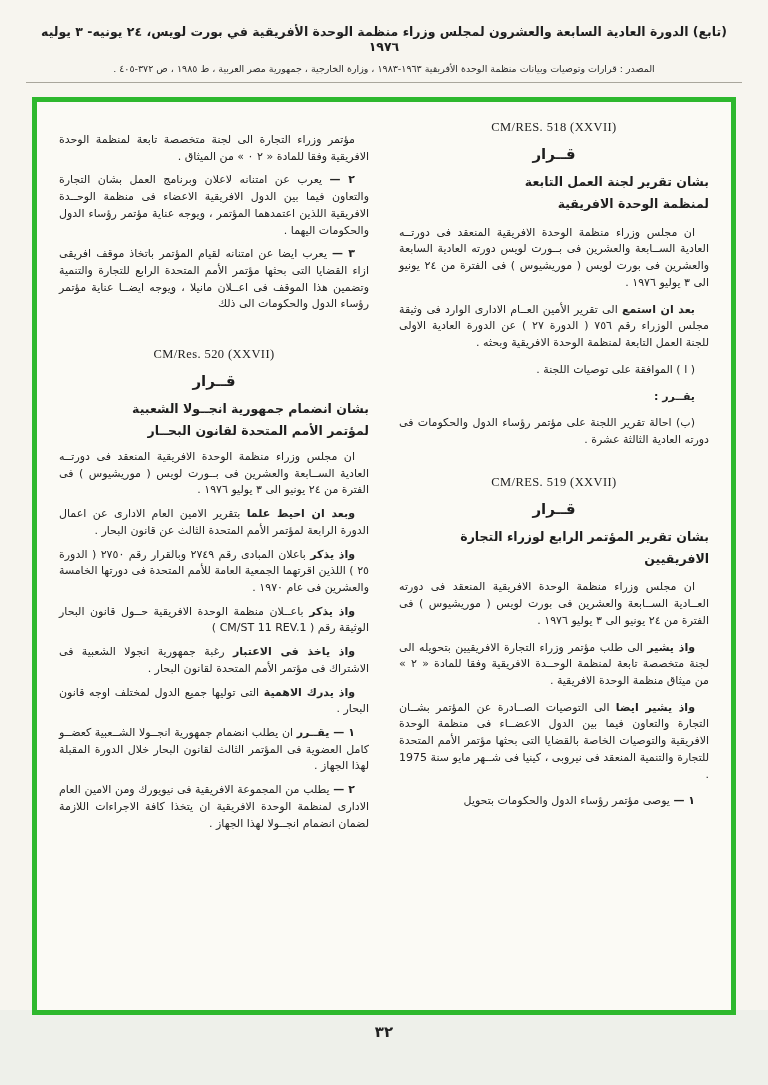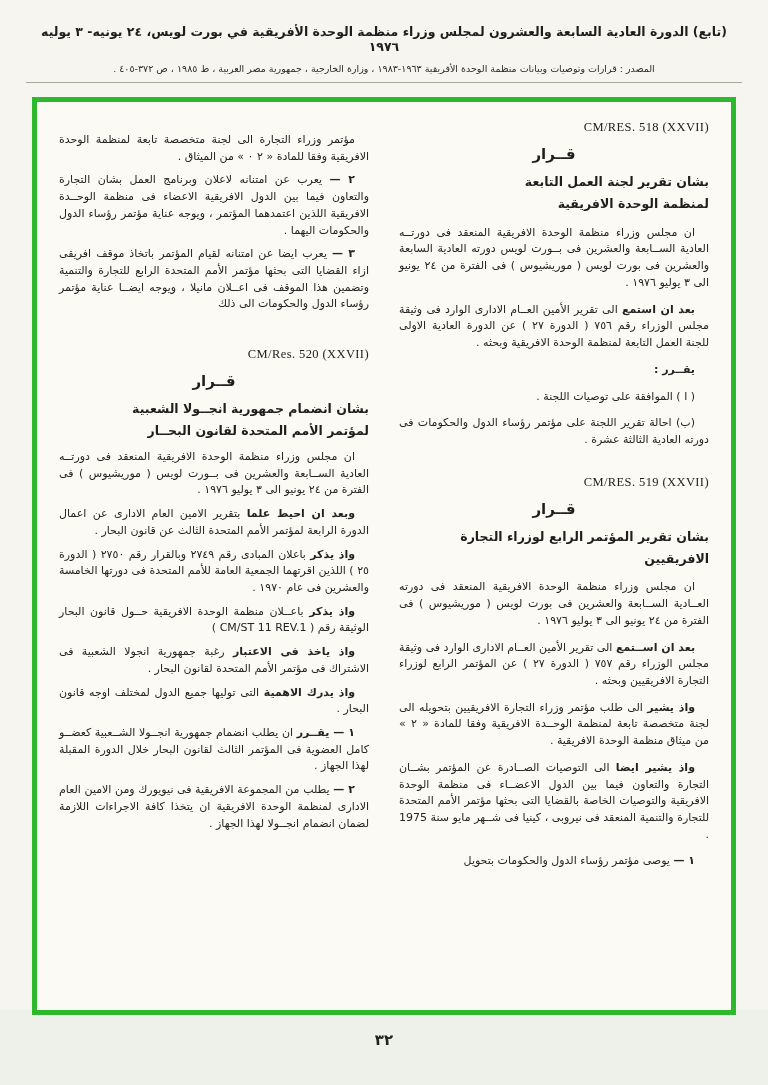--- a/index.html
+++ b/index.html
@@ -49,21 +49,21 @@
   .columns {
     display: flex;
     direction: rtl;
     gap: 30px;
     height: 100%;
   }
   .col { flex: 1 1 0; direction: rtl; min-width: 0; }
   
   .res-number {
     direction: ltr;
-    text-align: right;
+    text-align: center;
     font-family: "Liberation Serif", serif;
     font-size: 12.5px;
     letter-spacing: 0.4px;
     color: #222;
     margin: 26px 0 2px 0;
   }
   .res-number.first { margin-top: 2px; }
   .res-title {
     text-align: center;
     font-size: 15px;
@@ -84,21 +84,21 @@
     text-align: justify;
     text-indent: 14px;
     margin-top: 7px;
     color: #242424;
   }
   .col-right .para { margin-top: 10px; }
   .para .lead { font-weight: bold; }
   
   .page-footer {
     text-align: center;
-    margin-top: 16px;
+    margin-top: 8px;
     font-size: 15px;
     font-weight: bold;
     color: #222;
   }
 </style>
 </head>
 <body>
 
 <div class="page">
 
@@ -122,45 +122,41 @@
 
         <p class="para">
           <span class="lead"></span>
           <span>ان مجلس وزراء منظمة الوحدة الافريقية المنعقد فى دورتــه العادية الســابعة والعشرين فى بــورت لويس دورته العادية السابعة والعشرين فى بورت لويس ( موريشيوس ) فى الفترة من ٢٤ يونيو الى ٣ يوليو ١٩٧٦ .</span>
         </p>
         <p class="para">
           <span class="lead">بعد ان استمع</span>
           <span>الى تقرير الأمين العــام الادارى الوارد فى وثيقة مجلس الوزراء رقم ٧٥٦ ( الدورة ٢٧ ) عن الدورة العادية الاولى للجنة العمل التابعة لمنظمة الوحدة الافريقية وبحثه .</span>
         </p>
         <p class="para">
+          <span class="lead"></span>
+          <span>( ا ) الموافقة على توصيات اللجنة .</span>
+        </p>
+        <p class="para">
           <span class="lead">يقــرر :</span>
           <span></span>
-        </p>
-        <p class="para">
-          <span class="lead"></span>
-          <span>( ا ) الموافقة على توصيات اللجنة .</span>
         </p>
         <p class="para">
           <span class="lead"></span>
           <span>(ب) احالة تقرير اللجنة على مؤتمر رؤساء الدول والحكومات فى دورته العادية الثالثة عشرة .</span>
         </p>
 
         <div class="res-number">CM/RES. 519 (XXVII)</div>
         <h2 class="res-title">قــرار</h2>
         <div class="subject-block">
           <div class="res-subject">بشان تقرير المؤتمر الرابع لوزراء التجارة الافريقيين</div>
         </div>
 
         <p class="para">
           <span class="lead"></span>
           <span>ان مجلس وزراء منظمة الوحدة الافريقية المنعقد فى دورته العــادية الســابعة والعشرين فى بورت لويس ( موريشيوس ) فى الفترة من ٢٤ يونيو الى ٣ يوليو ١٩٧٦ .</span>
-        </p>
-        <p class="para">
-          <span class="lead">بعد ان اســتمع</span>
-          <span>الى تقرير الأمين العــام الادارى الوارد فى وثيقة مجلس الوزراء رقم ٧٥٧ ( الدورة ٢٧ ) عن المؤتمر الرابع لوزراء التجارة الافريقيين وبحثه .</span>
         </p>
         <p class="para">
           <span class="lead">واذ يشير</span>
           <span>الى طلب مؤتمر وزراء التجارة الافريقيين بتحويله الى لجنة متخصصة تابعة لمنظمة الوحــدة الافريقية وفقا للمادة « ٢ » من ميثاق منظمة الوحدة الافريقية .</span>
         </p>
         <p class="para">
           <span class="lead">واذ يشير ايضا</span>
           <span>الى التوصيات الصــادرة عن المؤتمر بشــان التجارة والتعاون فيما بين الدول الاعضــاء فى منظمة الوحدة الافريقية والتوصيات الخاصة بالقضايا التى بحثها مؤتمر الأمم المتحدة للتجارة والتنمية المنعقد فى نيروبى ، كينيا فى شــهر مايو سنة 1975 .</span>
         </p>
         <p class="para">

